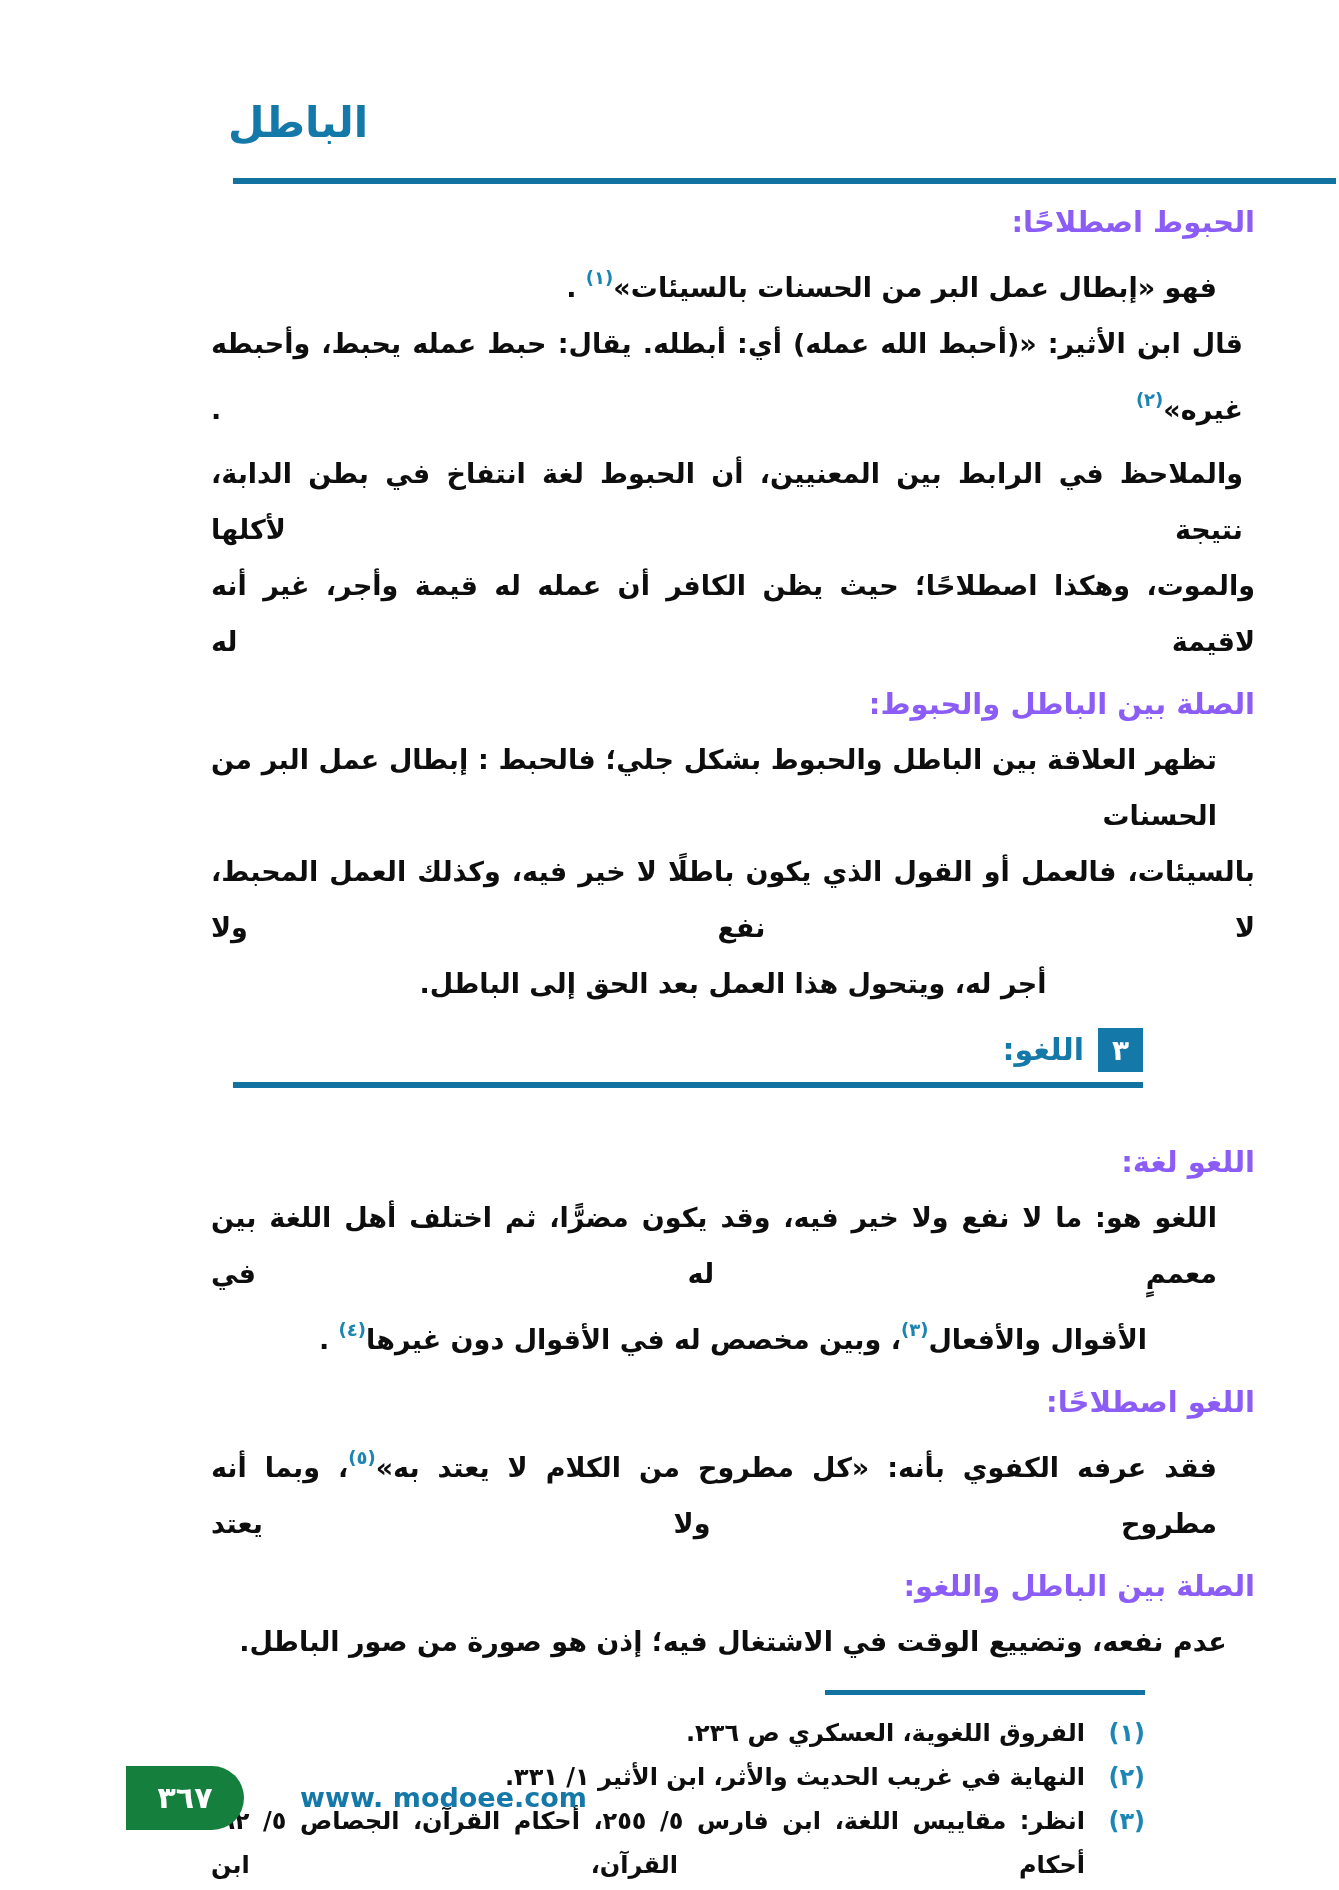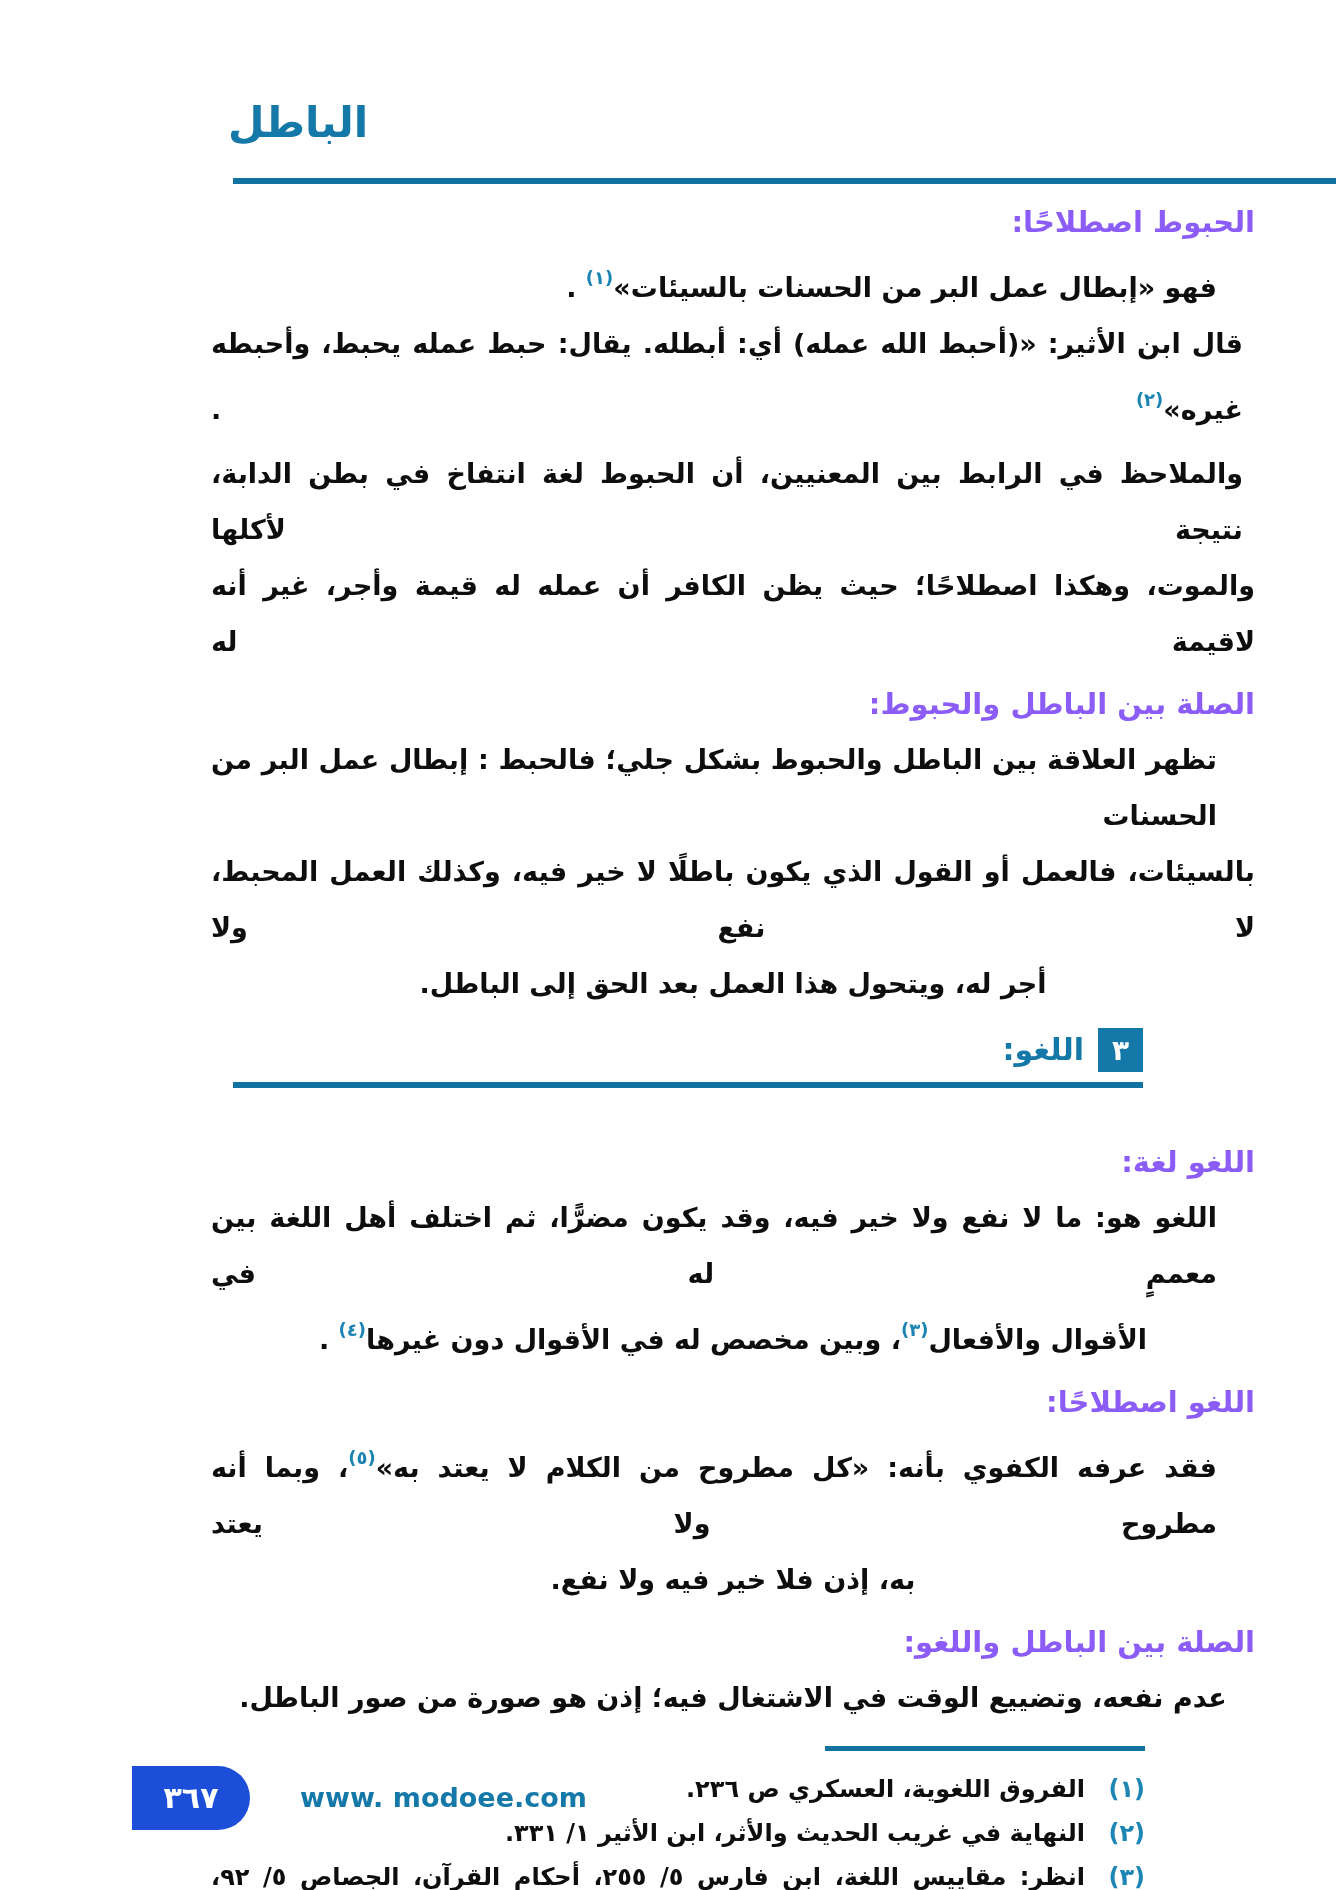--- a/index.html
+++ b/index.html
@@ -32,21 +32,21 @@
   .after-rule-gap{height:40px;}
 
   
   .fn-sep{width:320px;height:5px;background:#1272a0;margin-top:20px;margin-right:110px;}
   .footnotes{margin-top:16px;padding-right:110px;font-size:24px;}
   .fn-item{position:relative;padding-right:60px;}
   .fn-line{line-height:44px;}
   .fn-num{position:absolute;right:0;top:0;color:#1e86b4;font-weight:bold;line-height:44px;}
 
   
-  .page-tab{position:absolute;top:1766px;left:16px;width:118px;height:64px;background:#1d4ed8;border-radius:0 32px 32px 0;}
+  .page-tab{position:absolute;top:1766px;left:10px;width:118px;height:64px;background:#15803d;border-radius:0 32px 32px 0;}
   .page-tab .num{display:block;width:100%;text-align:center;color:#ffffff;font-size:30px;font-weight:bold;line-height:64px;}
   .site-url{position:absolute;top:1780px;left:152px;color:#1478a8;font-size:27px;font-weight:bold;line-height:36px;direction:ltr;margin-left:32px;}
 </style>
 </head>
 <body>
 
 <div class="page">
 
   <div class="chapter-title">الباطل</div>
   <div class="header-rule"></div>
@@ -83,21 +83,20 @@
 
     <div>
       <div class="bodyline jline ind">اللغو هو: ما لا نفع ولا خير فيه، وقد يكون مضرًّا، ثم اختلف أهل اللغة بين معممٍ له في</div>
       <div class="bodyline cline"><span>الأقوال والأفعال</span><sup class="fnref">(٣)</sup><span>، وبين مخصص له في الأقوال دون غيرها</span><sup class="fnref">(٤)</sup><span> .</span></div>
     </div>
 
     <div class="sec-h">اللغو اصطلاحًا:</div>
 
     <div>
       <div class="bodyline jline ind"><span>فقد عرفه الكفوي بأنه: «كل مطروح من الكلام لا يعتد به»</span><sup class="fnref">(٥)</sup><span>، وبما أنه مطروح ولا يعتد</span></div>
-      <div class="bodyline cline">به، إذن فلا خير فيه ولا نفع.</div>
     </div>
 
     <div class="sec-h">الصلة بين الباطل واللغو:</div>
 
     <div>
       <div class="bodyline cline">عدم نفعه، وتضييع الوقت في الاشتغال فيه؛ إذن هو صورة من صور الباطل.</div>
     </div>
 
     <div class="fn-sep"></div>
 

